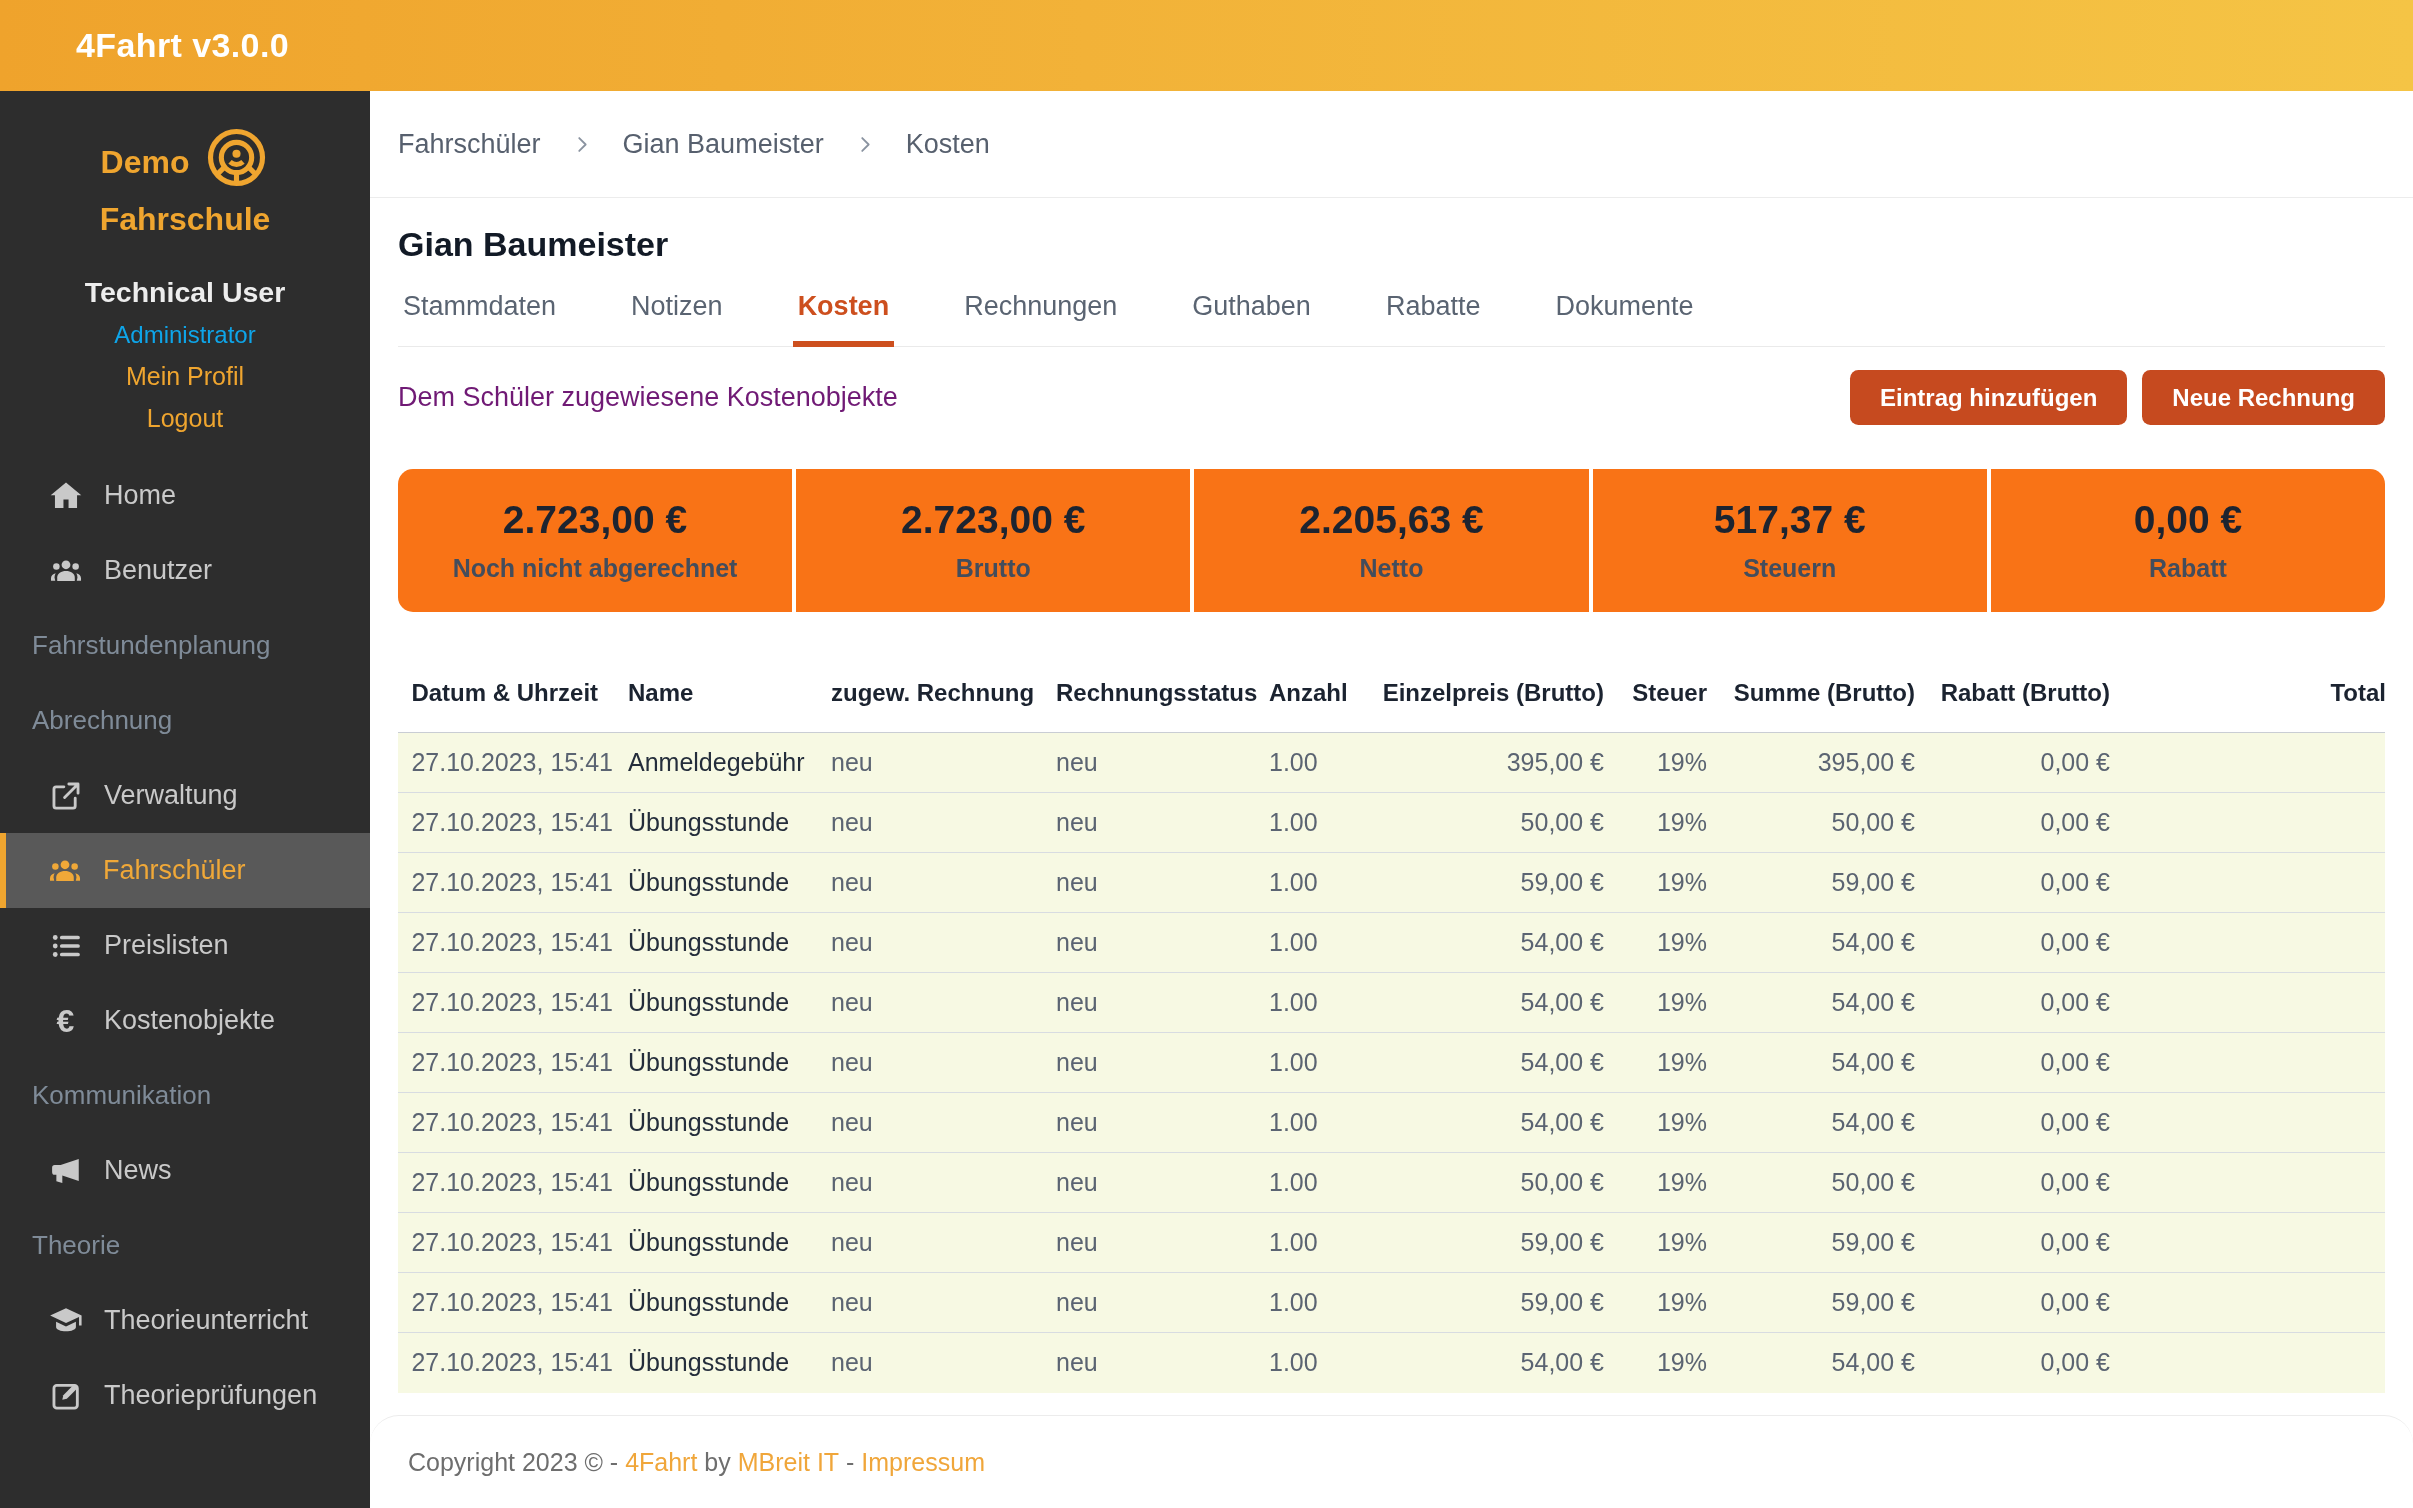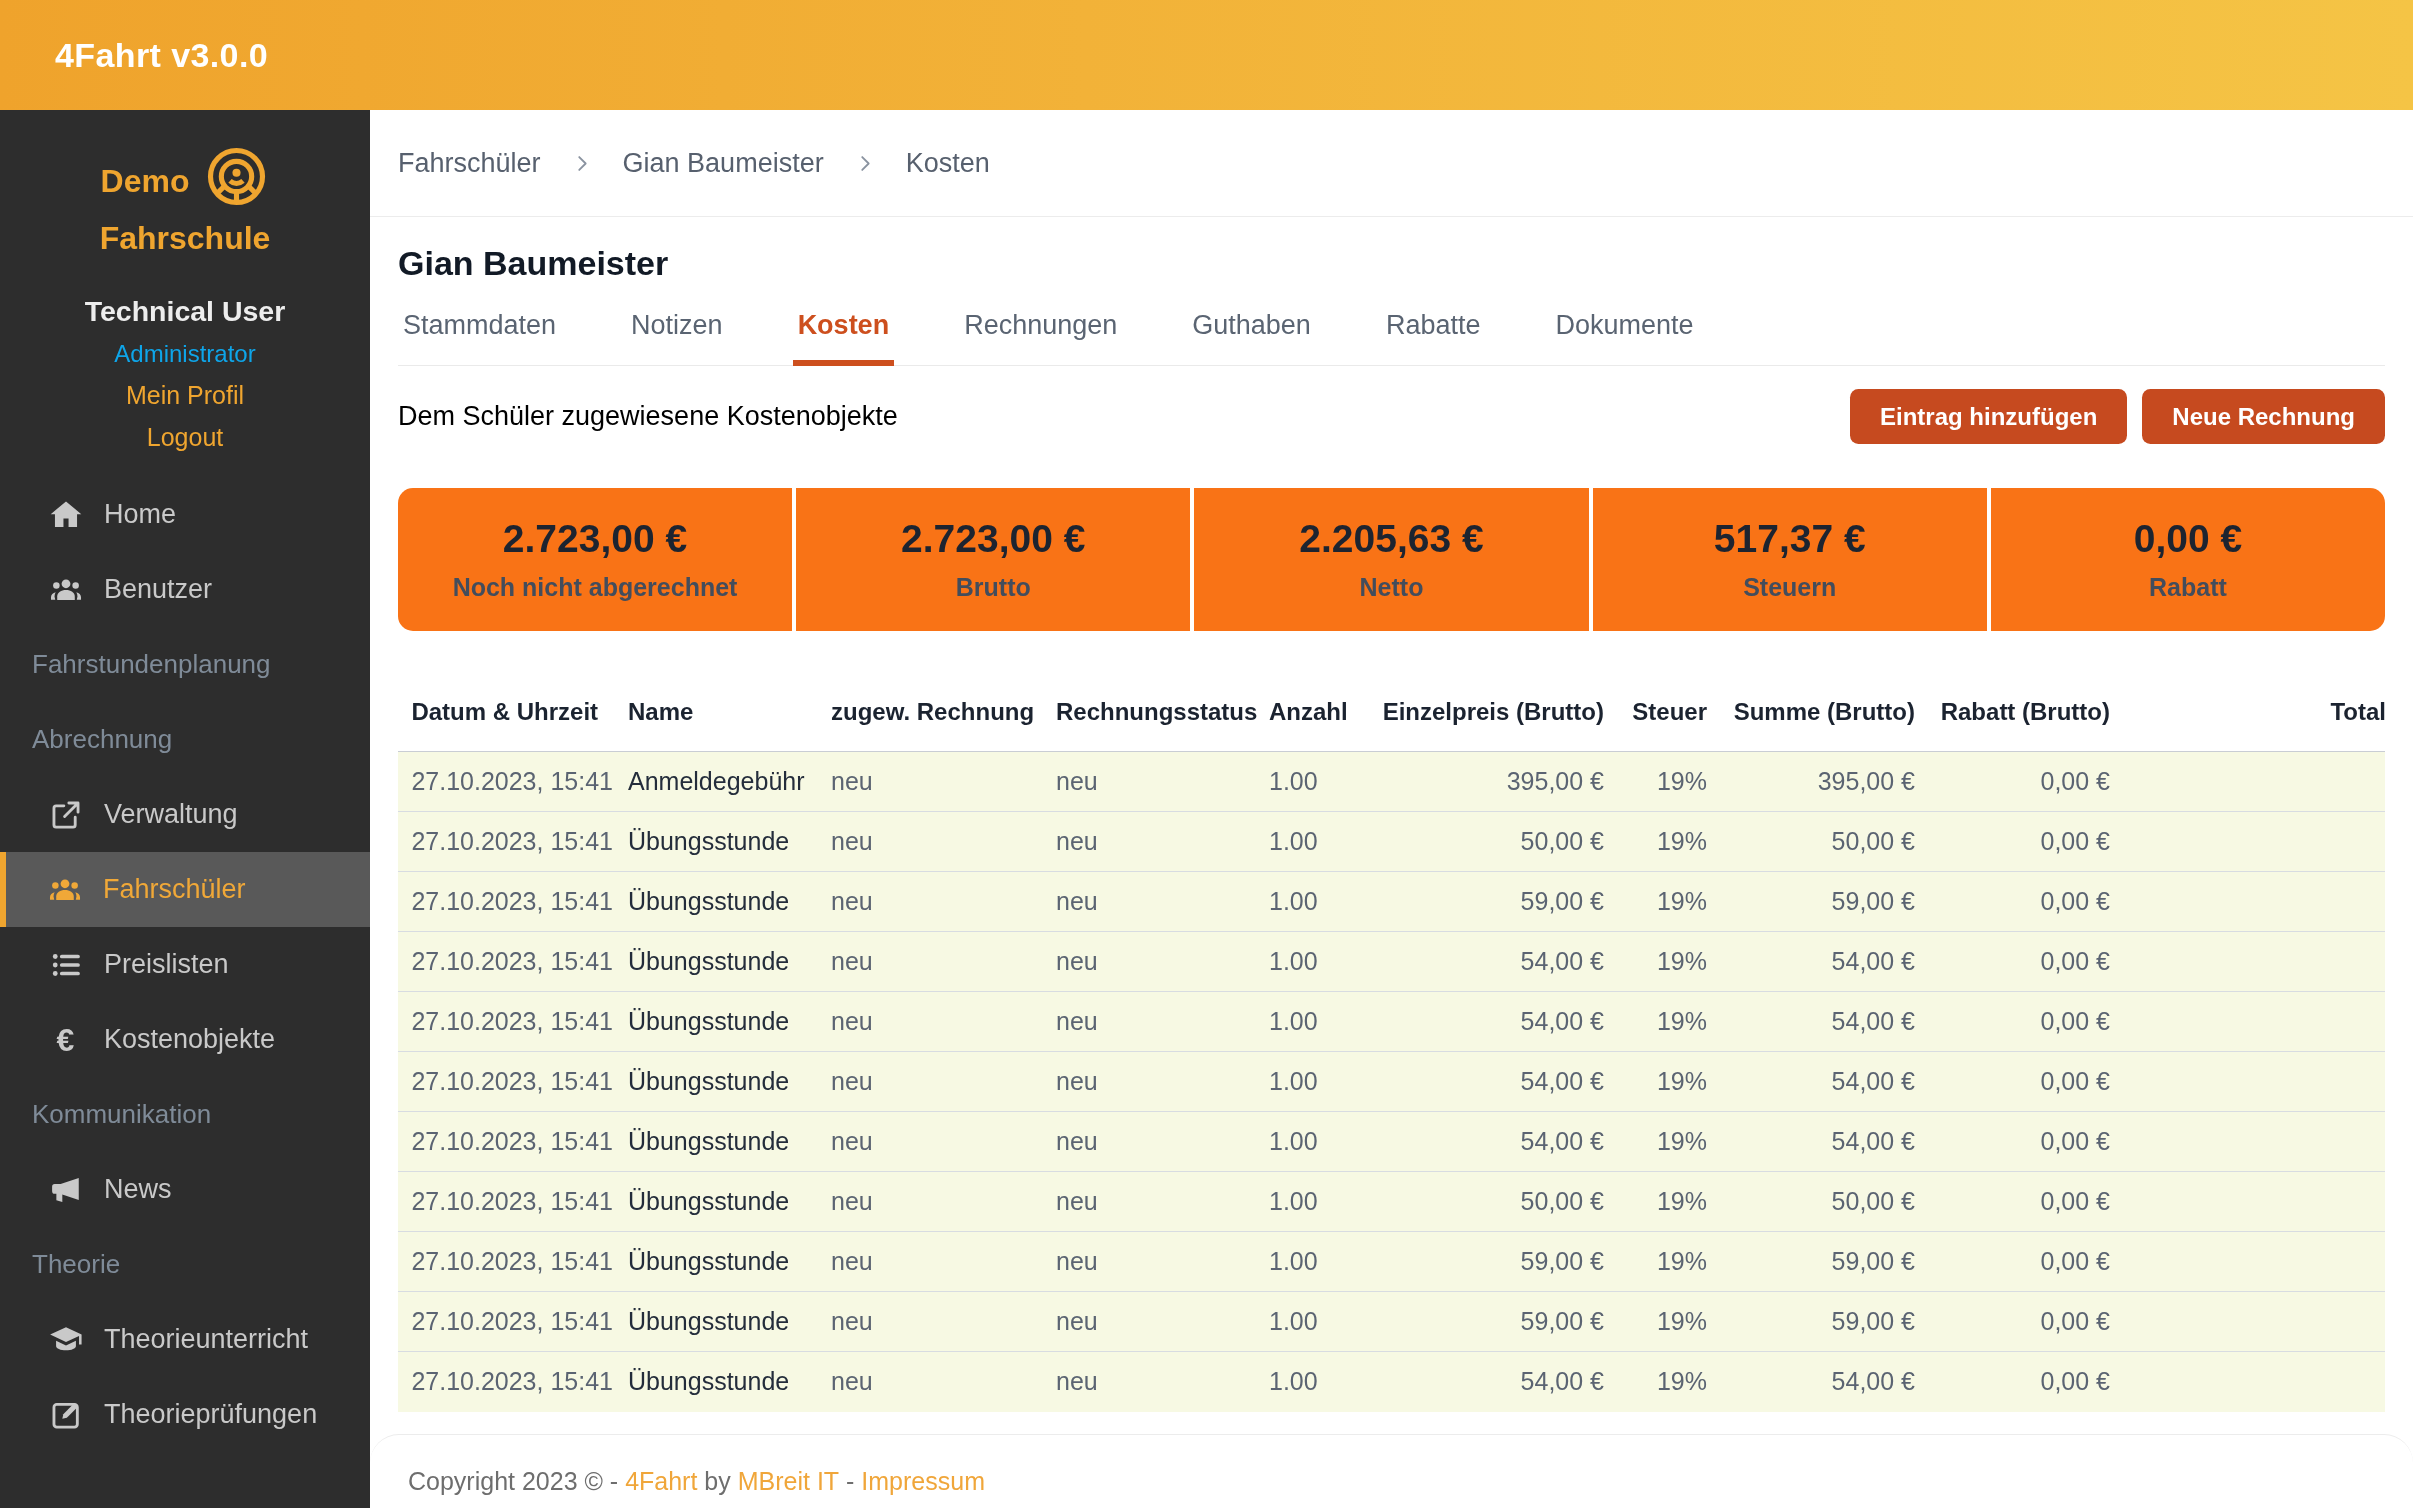--- a/index.html
+++ b/index.html
@@ -1,20 +1,20 @@
 <!DOCTYPE html>
 <html style="font-size:13.4px"><head>
 <meta charset="utf-8">
 <style>
   * { margin:0; padding:0; box-sizing:border-box; }
   html,body { width:2413px; height:1508px; overflow:hidden;
     font-family:"Liberation Sans", sans-serif; background:#fff; }
 
   
-  .topbar { height:110px; display:flex; align-items:center; padding-left:55px;
+  .topbar { height:91px; display:flex; align-items:center; padding-left:76px;
     background:linear-gradient(90deg,#efa32c 0%,#f2b238 45%,#f5c445 100%); }
   .topbar .apptitle { color:#fff; font-size:34px; font-weight:600; letter-spacing:0.4px; }
 
   .shell { display:flex; height:1418px; }
 
   
   .sidebar { width:370px; flex:0 0 370px; background:#2d2d2d; color:#c9c9c9; overflow:hidden; }
   .logo { margin-top:34px; text-align:center; color:#efa52f; font-weight:700; font-size:32px; line-height:1.25; }
   .logo .line1 { display:flex; align-items:center; justify-content:center; gap:15px; }
   .logo svg { width:65px; height:65px; }
@@ -42,21 +42,21 @@
 
   .content { flex:1; overflow:hidden; padding:0 28px; display:flex; flex-direction:column; }
   .pagetitle { margin-top:27px; font-size:34px; font-weight:700; color:#121a26; }
 
   .tabs { margin-top:27px; display:flex; gap:65px; border-bottom:1.7px solid #eaeaea; font-size:27px; color:#5a6472; }
   .tab { padding:0 5px 23.5px; position:relative; cursor:pointer; white-space:nowrap; }
   .tab.active { color:#cd4f1e; font-weight:700; }
   .tab.active::after { content:""; position:absolute; left:0; right:0; bottom:-1.7px; height:5.9px; background:#cd4f1e; }
 
   .toolbar { margin-top:23.5px; height:55px; display:flex; align-items:center; justify-content:space-between; }
-  .subtitle { font-size:27px; color:#000000; }
+  .subtitle { font-size:27px; color:#701a75; }
   .btnrow { display:flex; gap:15px; }
   .btn { background:#c64a1f; color:#fff; border:none; border-radius:8.4px; height:55px;
     padding:0 30px; font-size:24px; font-weight:700; font-family:inherit; cursor:pointer; white-space:nowrap; }
 
   .cards { margin-top:44px; display:flex; gap:4.2px; height:143px; flex:0 0 143px; }
   .card { flex:1; background:#f97316; display:flex; flex-direction:column; align-items:center; justify-content:center; }
   .card:first-child { border-radius:15px 0 0 15px; }
   .card:last-child  { border-radius:0 15px 15px 0; }
   .card .val { font-size:39px; font-weight:700; color:#1d2430; }
   .card .cap { margin-top:11.7px; font-size:25px; font-weight:600; color:#434d5c; }

